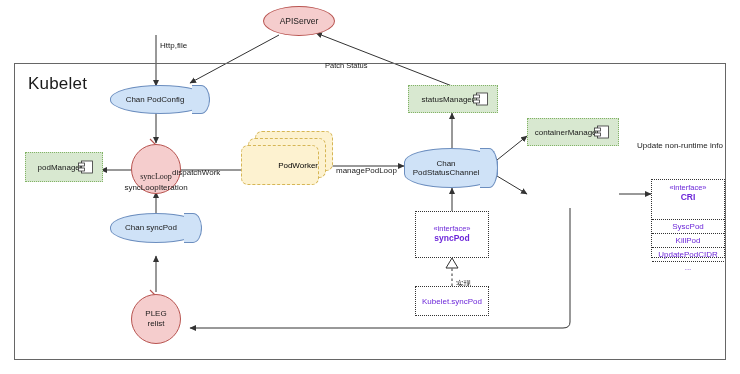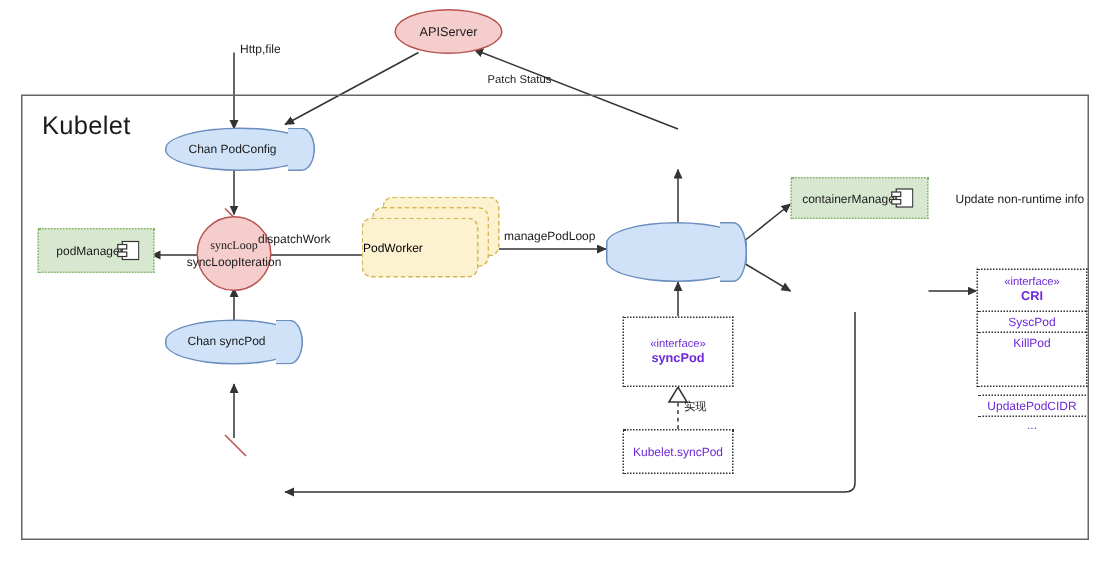--- a/index.html
+++ b/index.html
@@ -32,21 +32,21 @@
   .stack{position:absolute;}
   .stack-box{position:absolute;background:#fdf2d0;border:1px dashed #d6b656;border-radius:7px;box-sizing:border-box;}
 
   
   .iface{background:#ffffff;border:1px dotted #333;color:#6d28d9;flex-direction:column;}
   .iface-row{width:100%;border-top:1px dotted #333;box-sizing:border-box;text-align:center;}
   .iface-hdr{padding:3px 0 4px;line-height:1.25;}
   .small-it{font-size:7.5px;}
   .bold{font-weight:bold;}
 
-  .lbl{position:absolute;color:#1a1a1a;white-space:nowrap;}
+  .lbl{position:absolute;color:#1a1a1a;white-space:nowrap;margin-top:13px;}
   .f75{font-size:7.5px;}
   .f8{font-size:8px;}
   .f85{font-size:8.5px;}
 </style>
 </head>
 <body>
 
 <div id="canvas">
 
   <svg id="wires" viewBox="0 0 740 374">
@@ -118,34 +118,50 @@
     <svg class="comp-icon" viewBox="0 0 15 14">
       <rect x="3.5" y="1" width="11" height="12" fill="#fff" stroke="#333" stroke-width="0.8"></rect>
       <rect x="0.5" y="3" width="6" height="3" fill="#fff" stroke="#333" stroke-width="0.8"></rect>
       <rect x="0.5" y="8" width="6" height="3" fill="#fff" stroke="#333" stroke-width="0.8"></rect>
     </svg>
   </div>
 
   <div class="stack" style="left:241px;top:131px;width:92px;height:60px;">
     <div class="stack-box" style="left:14px;top:0;width:78px;height:40px;"></div>
     <div class="stack-box" style="left:7px;top:7px;width:78px;height:40px;"></div>
-    <div class="stack-box" style="left:0;top:14px;width:78px;height:40px;display:flex;align-items:center;justify-content:flex-start;">
+    <div class="stack-box" style="left:0;top:14px;width:78px;height:40px;display:flex;align-items:center;justify-content:flex-end;">
       <span class="f8">PodWorker</span>
     </div>
   </div>
 
   <div class="node cyl" style="left:110px;top:213px;width:92px;height:30px;font-size:8px;">
     <div class="cyl-cap"></div>
     <div class="cyl-label">Chan syncPod</div>
   </div>
 
-
+  <div class="node red-shape ellipse" style="left:131px;top:294px;width:50px;height:50px;flex-direction:column;font-size:8px;line-height:1.25;">
+    <span>PLEG</span>
+    <span>relist</span>
+  </div>
+
+  <div class="node comp" style="left:408px;top:85px;width:90px;height:28px;font-size:8px;">
+    <span style="padding-right:10px;">statusManager</span>
+    <svg class="comp-icon" viewBox="0 0 15 14">
+      <rect x="3.5" y="1" width="11" height="12" fill="#fff" stroke="#333" stroke-width="0.8"></rect>
+      <rect x="0.5" y="3" width="6" height="3" fill="#fff" stroke="#333" stroke-width="0.8"></rect>
+      <rect x="0.5" y="8" width="6" height="3" fill="#fff" stroke="#333" stroke-width="0.8"></rect>
+    </svg>
+  </div>
 
   <div class="node cyl" style="left:404px;top:148px;width:94px;height:40px;font-size:8px;">
     <div class="cyl-cap"></div>
+    <div class="cyl-label">
+      <div>Chan</div>
+      <div>PodStatusChannel</div>
+    </div>
   </div>
 
   <div class="node comp" style="left:527px;top:118px;width:92px;height:28px;font-size:8px;">
     <span style="padding-right:12px;">containerManager</span>
     <svg class="comp-icon" viewBox="0 0 15 14">
       <rect x="3.5" y="1" width="11" height="12" fill="#fff" stroke="#333" stroke-width="0.8"></rect>
       <rect x="0.5" y="3" width="6" height="3" fill="#fff" stroke="#333" stroke-width="0.8"></rect>
       <rect x="0.5" y="8" width="6" height="3" fill="#fff" stroke="#333" stroke-width="0.8"></rect>
     </svg>
   </div>
@@ -161,23 +177,23 @@
 
   <div class="node iface" style="left:415px;top:286px;width:74px;height:30px;font-size:8px;">
     <span>Kubelet.syncPod</span>
   </div>
 
   <div class="node iface" style="left:651px;top:179px;width:74px;height:79px;justify-content:flex-start;">
     <div class="iface-hdr" style="width:100%;">
       <div class="small-it">«interface»</div>
       <div class="f85 bold">CRI</div>
     </div>
-    <div class="iface-row f8" style="padding:2px 0;">SyscPod</div>
+    <div class="iface-row f8" style="padding:2px 0;margin-top:12px;">SyscPod</div>
     <div class="iface-row f8" style="padding:2px 0;">KillPod</div>
-    <div class="iface-row f8" style="padding:2px 0;margin-top:28px;">UpdatePodCIDR</div>
+    <div class="iface-row f8" style="padding:2px 0;">UpdatePodCIDR</div>
     <div class="iface-row f8" style="padding:1px 0;">...</div>
   </div>
 
   <div class="lbl f8" style="left:160px;top:28px;">Http,file</div>
   <div class="lbl f75" style="left:325px;top:48px;">Patch Status</div>
   <div class="lbl f8" style="left:172px;top:155px;">dispatchWork</div>
   <div class="lbl f8" style="left:336px;top:153px;">managePodLoop</div>
   <div class="lbl f8" style="left:637px;top:128px;">Update non-runtime info</div>
 
 </div>

